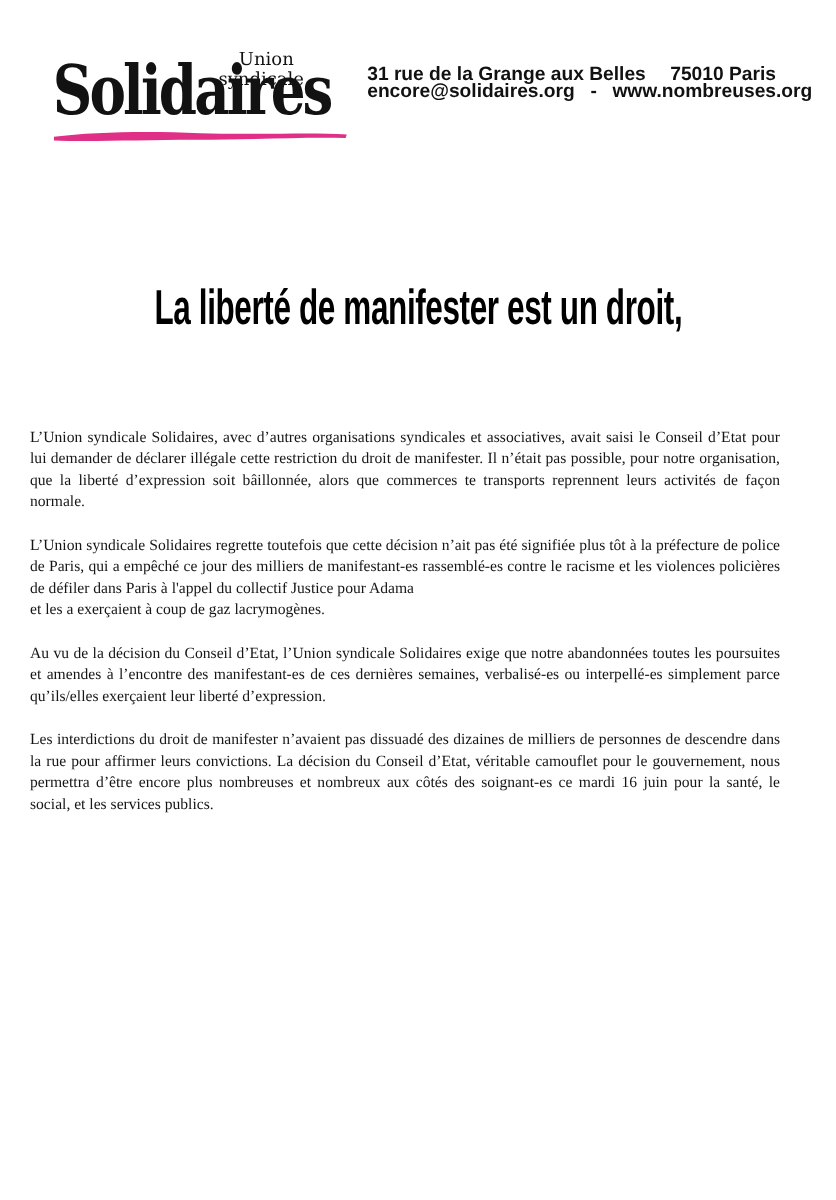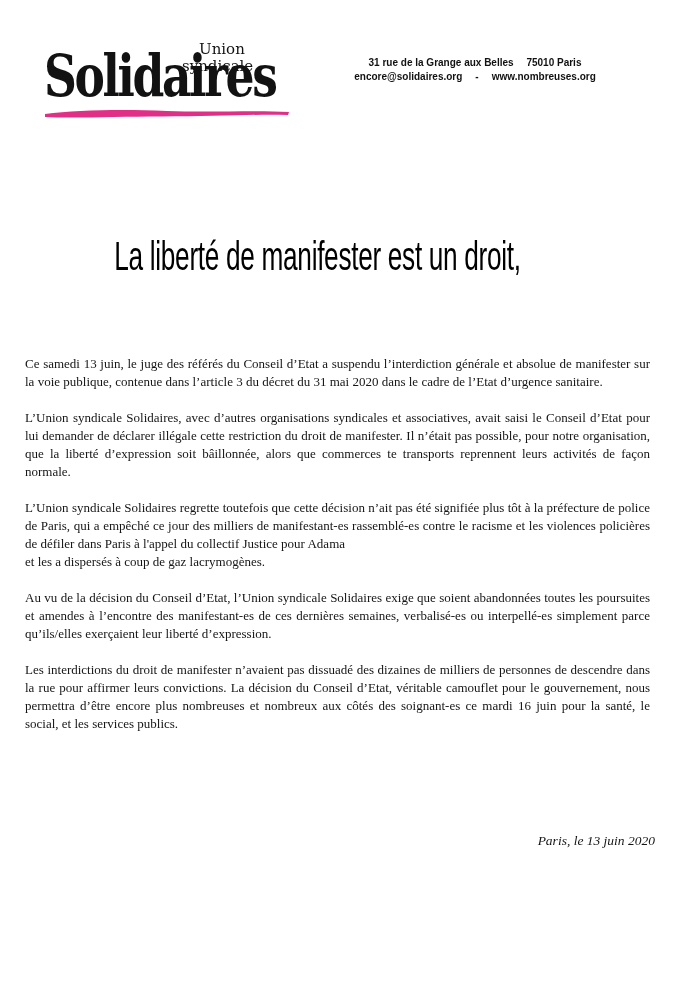--- a/index.html
+++ b/index.html
@@ -36,31 +36,32 @@
   }
   .logo-tagline .tag-line1 { display:block; padding-left:17px; }
   .logo-tagline .tag-line2 { display:block; }
   .logo-underline { position:absolute; left:42px; top:106px; }
 
   .contact {
     position:absolute; left:306px; top:56px; width:338px;
     text-align:center;
     font-family:"Liberation Sans", sans-serif;
     font-weight:700;
-    font-size:10px; line-height:14px;
+    font-size:16px; line-height:14px;
     color:#111111;
     white-space:nowrap;
   }
   .contact .sep { display:inline-block; margin:0 13px; }
 
   
   .title {
     position:absolute; left:0; right:0; top:236px;
+    text-align:center;
     font-family:"Liberation Sans", sans-serif;
-    font-weight:400;
+    font-weight:700;
     color:#000000;
   }
   .title-line { display:block; height:40px; line-height:40px; white-space:nowrap; }
   .title-line > span {
     display:inline-block;
     font-size:41px;
     letter-spacing:-0.5px;
     transform:scaleX(0.64);
     transform-origin:center;
   }
@@ -112,32 +113,28 @@
       </div>
     </div>
   </header>
 
   <h1 class="title">
     <span class="title-line"><span>La liberté de manifester est un droit,</span></span>
   </h1>
 
   <main class="doc-body">
     <p>
-      <span class="seg">Ce samedi 13 juin, le juge des référés du Conseil d’Etat a suspendu l’interdiction générale et absolue de manifester sur la voie publique, contenue dans l’article 3 du décret du 31 mai 2020 dans le cadre de l’Etat d’urgence sanitaire.</span>
-    </p>
-    <p>
       <span class="seg">L’Union syndicale Solidaires, avec d’autres organisations syndicales et associatives, avait saisi le Conseil d’Etat pour lui demander de déclarer illégale cette restriction du droit de manifester. Il n’était pas possible, pour notre organisation, que la liberté d’expression soit bâillonnée, alors que commerces te transports reprennent leurs activités de façon normale.</span>
     </p>
     <p>
       <span class="seg">L’Union syndicale Solidaires regrette toutefois que cette décision n’ait pas été signifiée plus tôt à la préfecture de police de Paris, qui a empêché ce jour des milliers de manifestant-es rassemblé-es contre le racisme et les violences policières de défiler dans Paris à l'appel du collectif Justice pour Adama</span>
-      <span class="seg">et les a dispersés à coup de gaz lacrymogènes.</span>
+      <span class="seg">et les a exerçaient à coup de gaz lacrymogènes.</span>
     </p>
     <p>
-      <span class="seg">Au vu de la décision du Conseil d’Etat, l’Union syndicale Solidaires exige que soient abandonnées toutes les poursuites et amendes à l’encontre des manifestant-es de ces dernières semaines, verbalisé-es ou interpellé-es simplement parce qu’ils/elles exerçaient leur liberté d’expression.</span>
+      <span class="seg">Au vu de la décision du Conseil d’Etat, l’Union syndicale Solidaires exige que notre abandonnées toutes les poursuites et amendes à l’encontre des manifestant-es de ces dernières semaines, verbalisé-es ou interpellé-es simplement parce qu’ils/elles exerçaient leur liberté d’expression.</span>
     </p>
     <p>
       <span class="seg">Les interdictions du droit de manifester n’avaient pas dissuadé des dizaines de milliers de personnes de descendre dans la rue pour affirmer leurs convictions. La décision du Conseil d’Etat, véritable camouflet pour le gouvernement, nous permettra d’être encore plus nombreuses et nombreux aux côtés des soignant-es ce mardi 16 juin pour la santé, le social, et les services publics.</span>
     </p>
   </main>
 
-  <div class="dateline">Paris, le 13 juin 2020</div>
 
 </div>
 
 </body></html>

